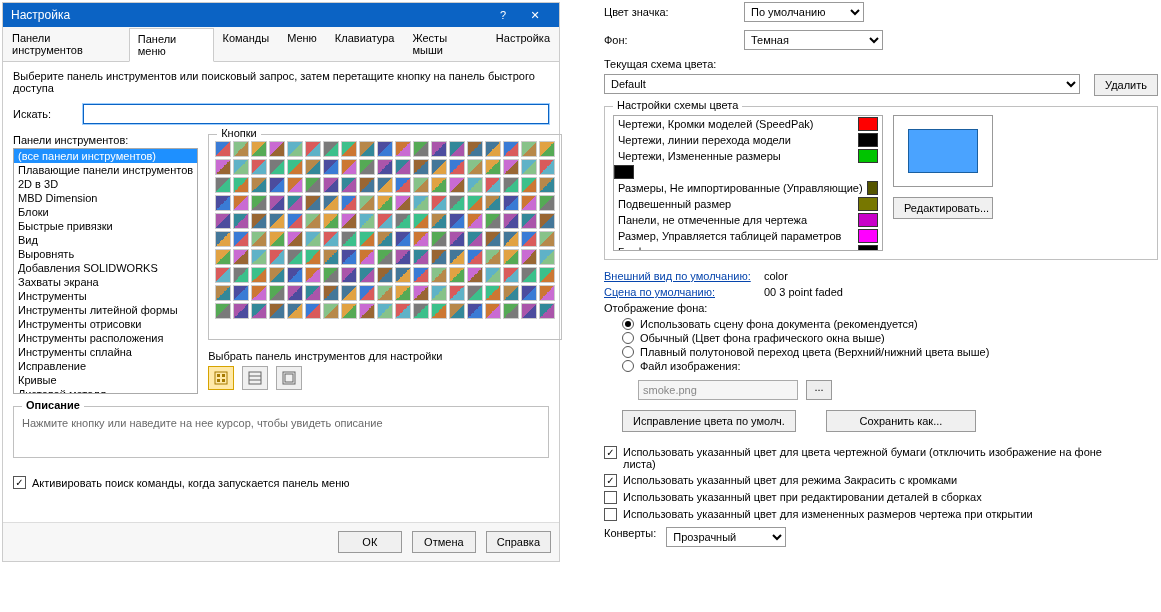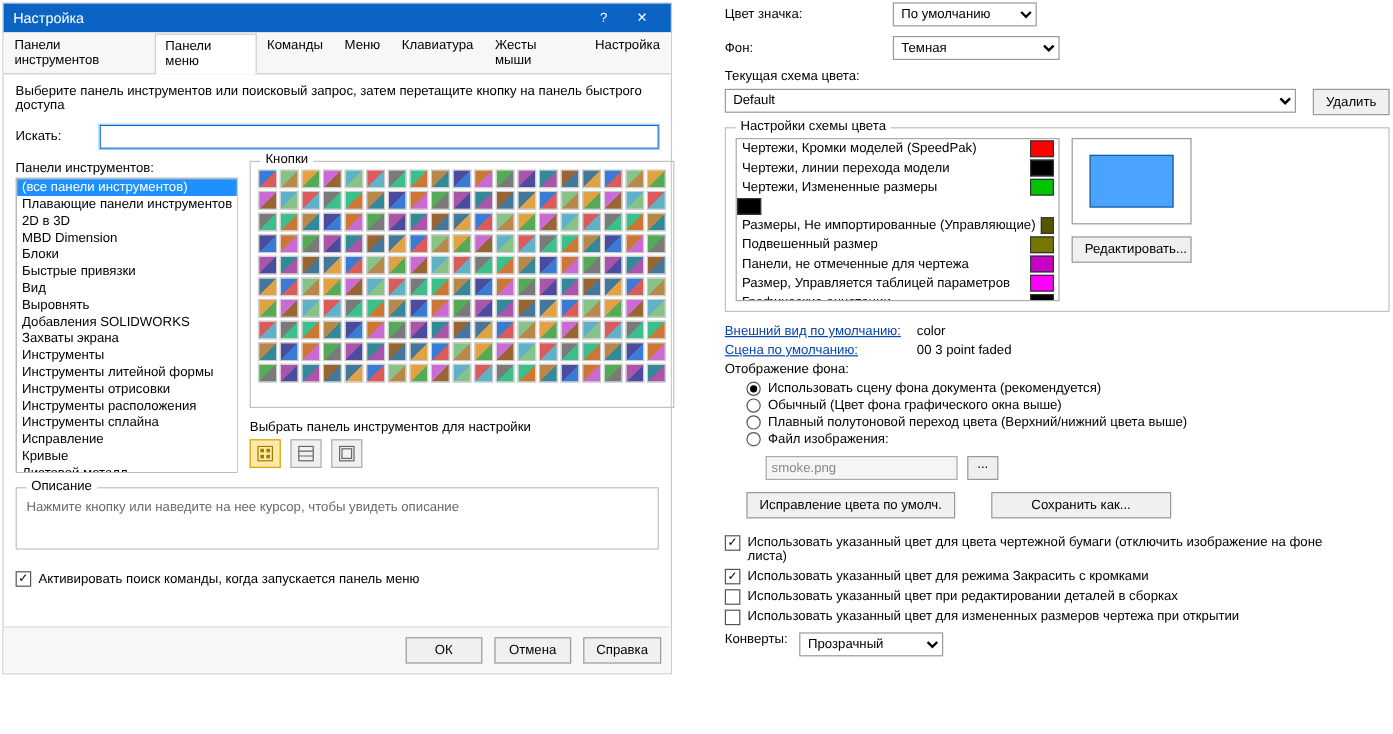--- a/index.html
+++ b/index.html
@@ -27,21 +27,21 @@
   .toolbars .item.selected { background: #1e90ff; color: #fff; }
   .fieldset { border: 1px solid #c0c0c0; position: relative; padding: 6px; }
   .fieldset > .legend { position: absolute; top: -8px; left: 8px; background: #fff; padding: 0 4px; }
   .buttons-grid { height: 192px; overflow-y: scroll; display: grid; grid-template-columns: repeat(19, 16px); gap: 2px; align-content: start; }
   .ico { width: 16px; height: 16px; border: 1px solid #ccc; display: inline-block; }
   .sel-toolbar-row { margin-top: 10px; }
   .sel-toolbar-row .btn-icons { display: flex; gap: 8px; margin-top: 4px; }
   .btn-icons .bi { width: 26px; height: 24px; border: 1px solid #aaa; background: #f0f0f0; display:flex; align-items:center; justify-content:center; }
   .btn-icons .bi.active { background: #ffe9a8; border-color: #d6a300; }
   .desc-box { border: 1px solid #c0c0c0; position: relative; margin-top: 12px; padding: 10px 8px 16px 8px; color: #6a6a6a; height: 52px; }
-  .desc-box .legend { position: absolute; top: -8px; left: 8px; background: #fff; padding: 0 4px; color: #000; }
+  .desc-box .legend { position: absolute; top: -8px; left: 8px; background: #fff; padding: 0 4px; color: #000; font-weight: bold; }
   .chk-row { display: flex; align-items: center; gap: 6px; margin-top: 18px; }
   .chk { width: 13px; height: 13px; border: 1px solid #555; display: inline-flex; align-items:center; justify-content:center; font-size: 10px; line-height: 1; }
   .dlg-footer { border-top: 1px solid #ddd; background: #f7f7f7; padding: 8px; display: flex; justify-content: flex-end; gap: 10px; }
   .btn { min-width: 64px; height: 22px; border: 1px solid #999; background: #f0f0f0; padding: 0 10px; cursor: pointer; }
 
   
   .opts { position: absolute; left: 604px; top: 2px; width: 554px; }
   .row { display: flex; align-items: center; margin-bottom: 8px; }
   .row .lab { width: 140px; }
   select { height: 20px; border: 1px solid #999; background: #fff; padding: 0 2px; }

